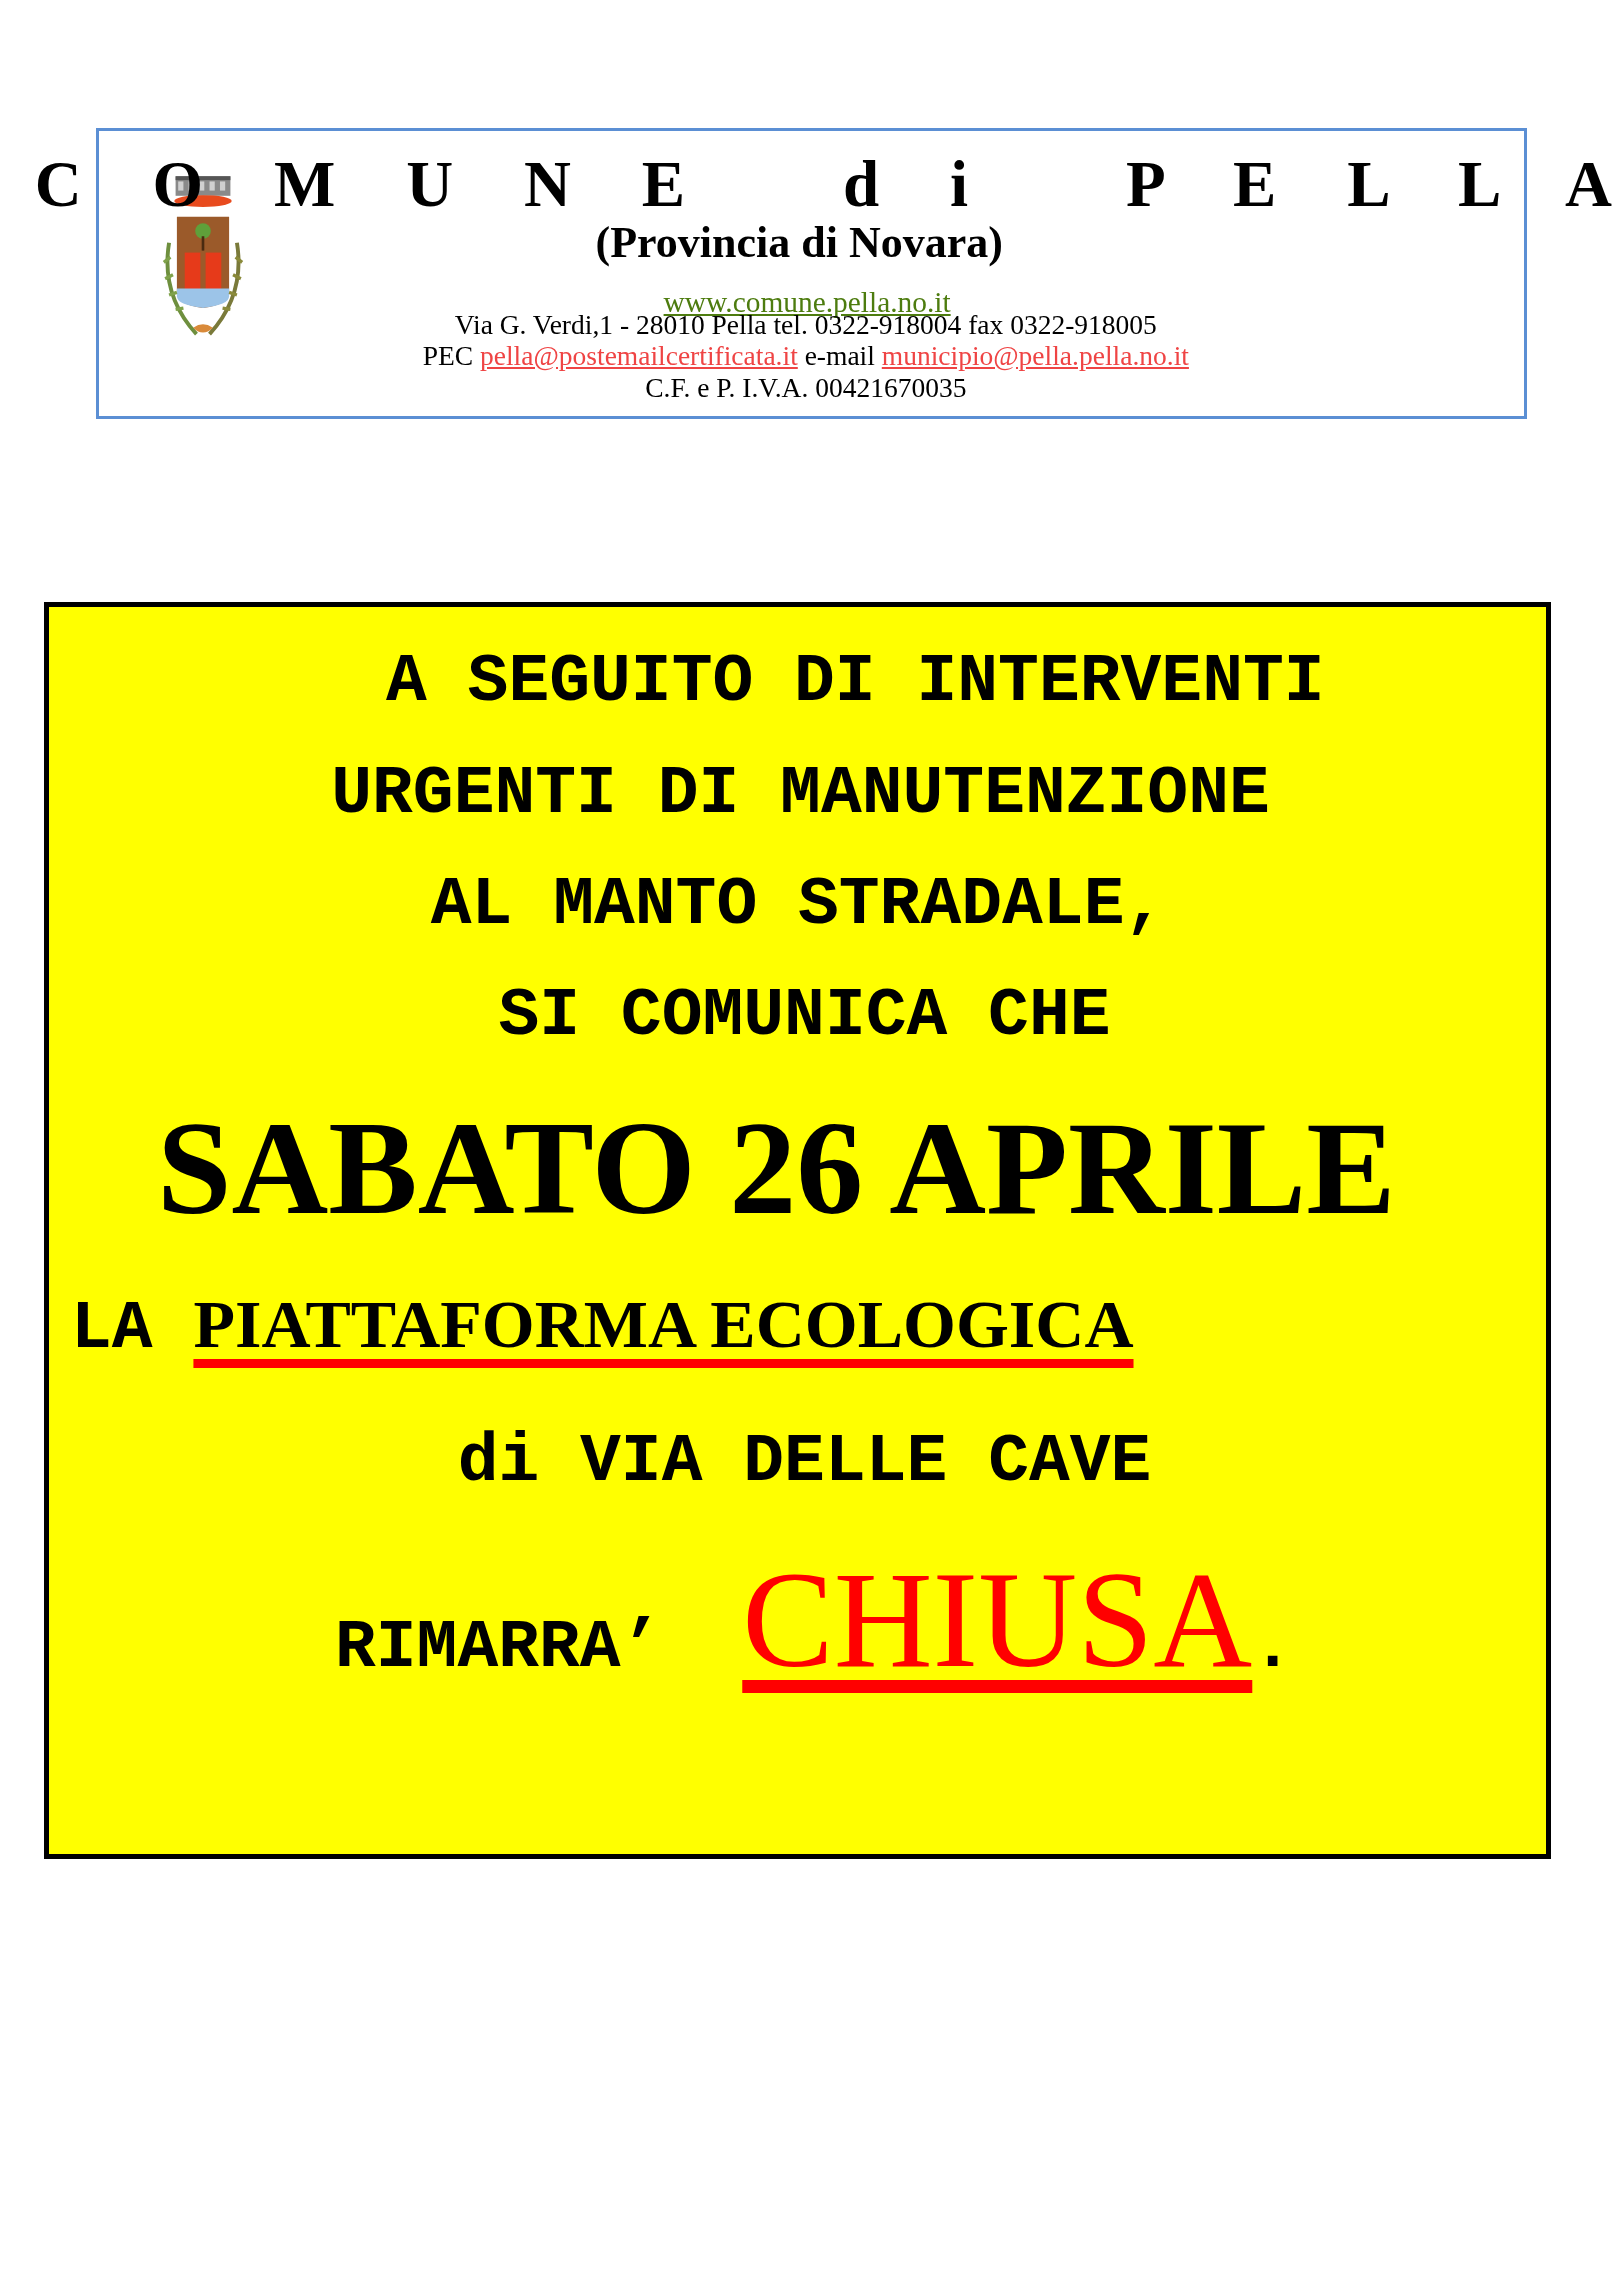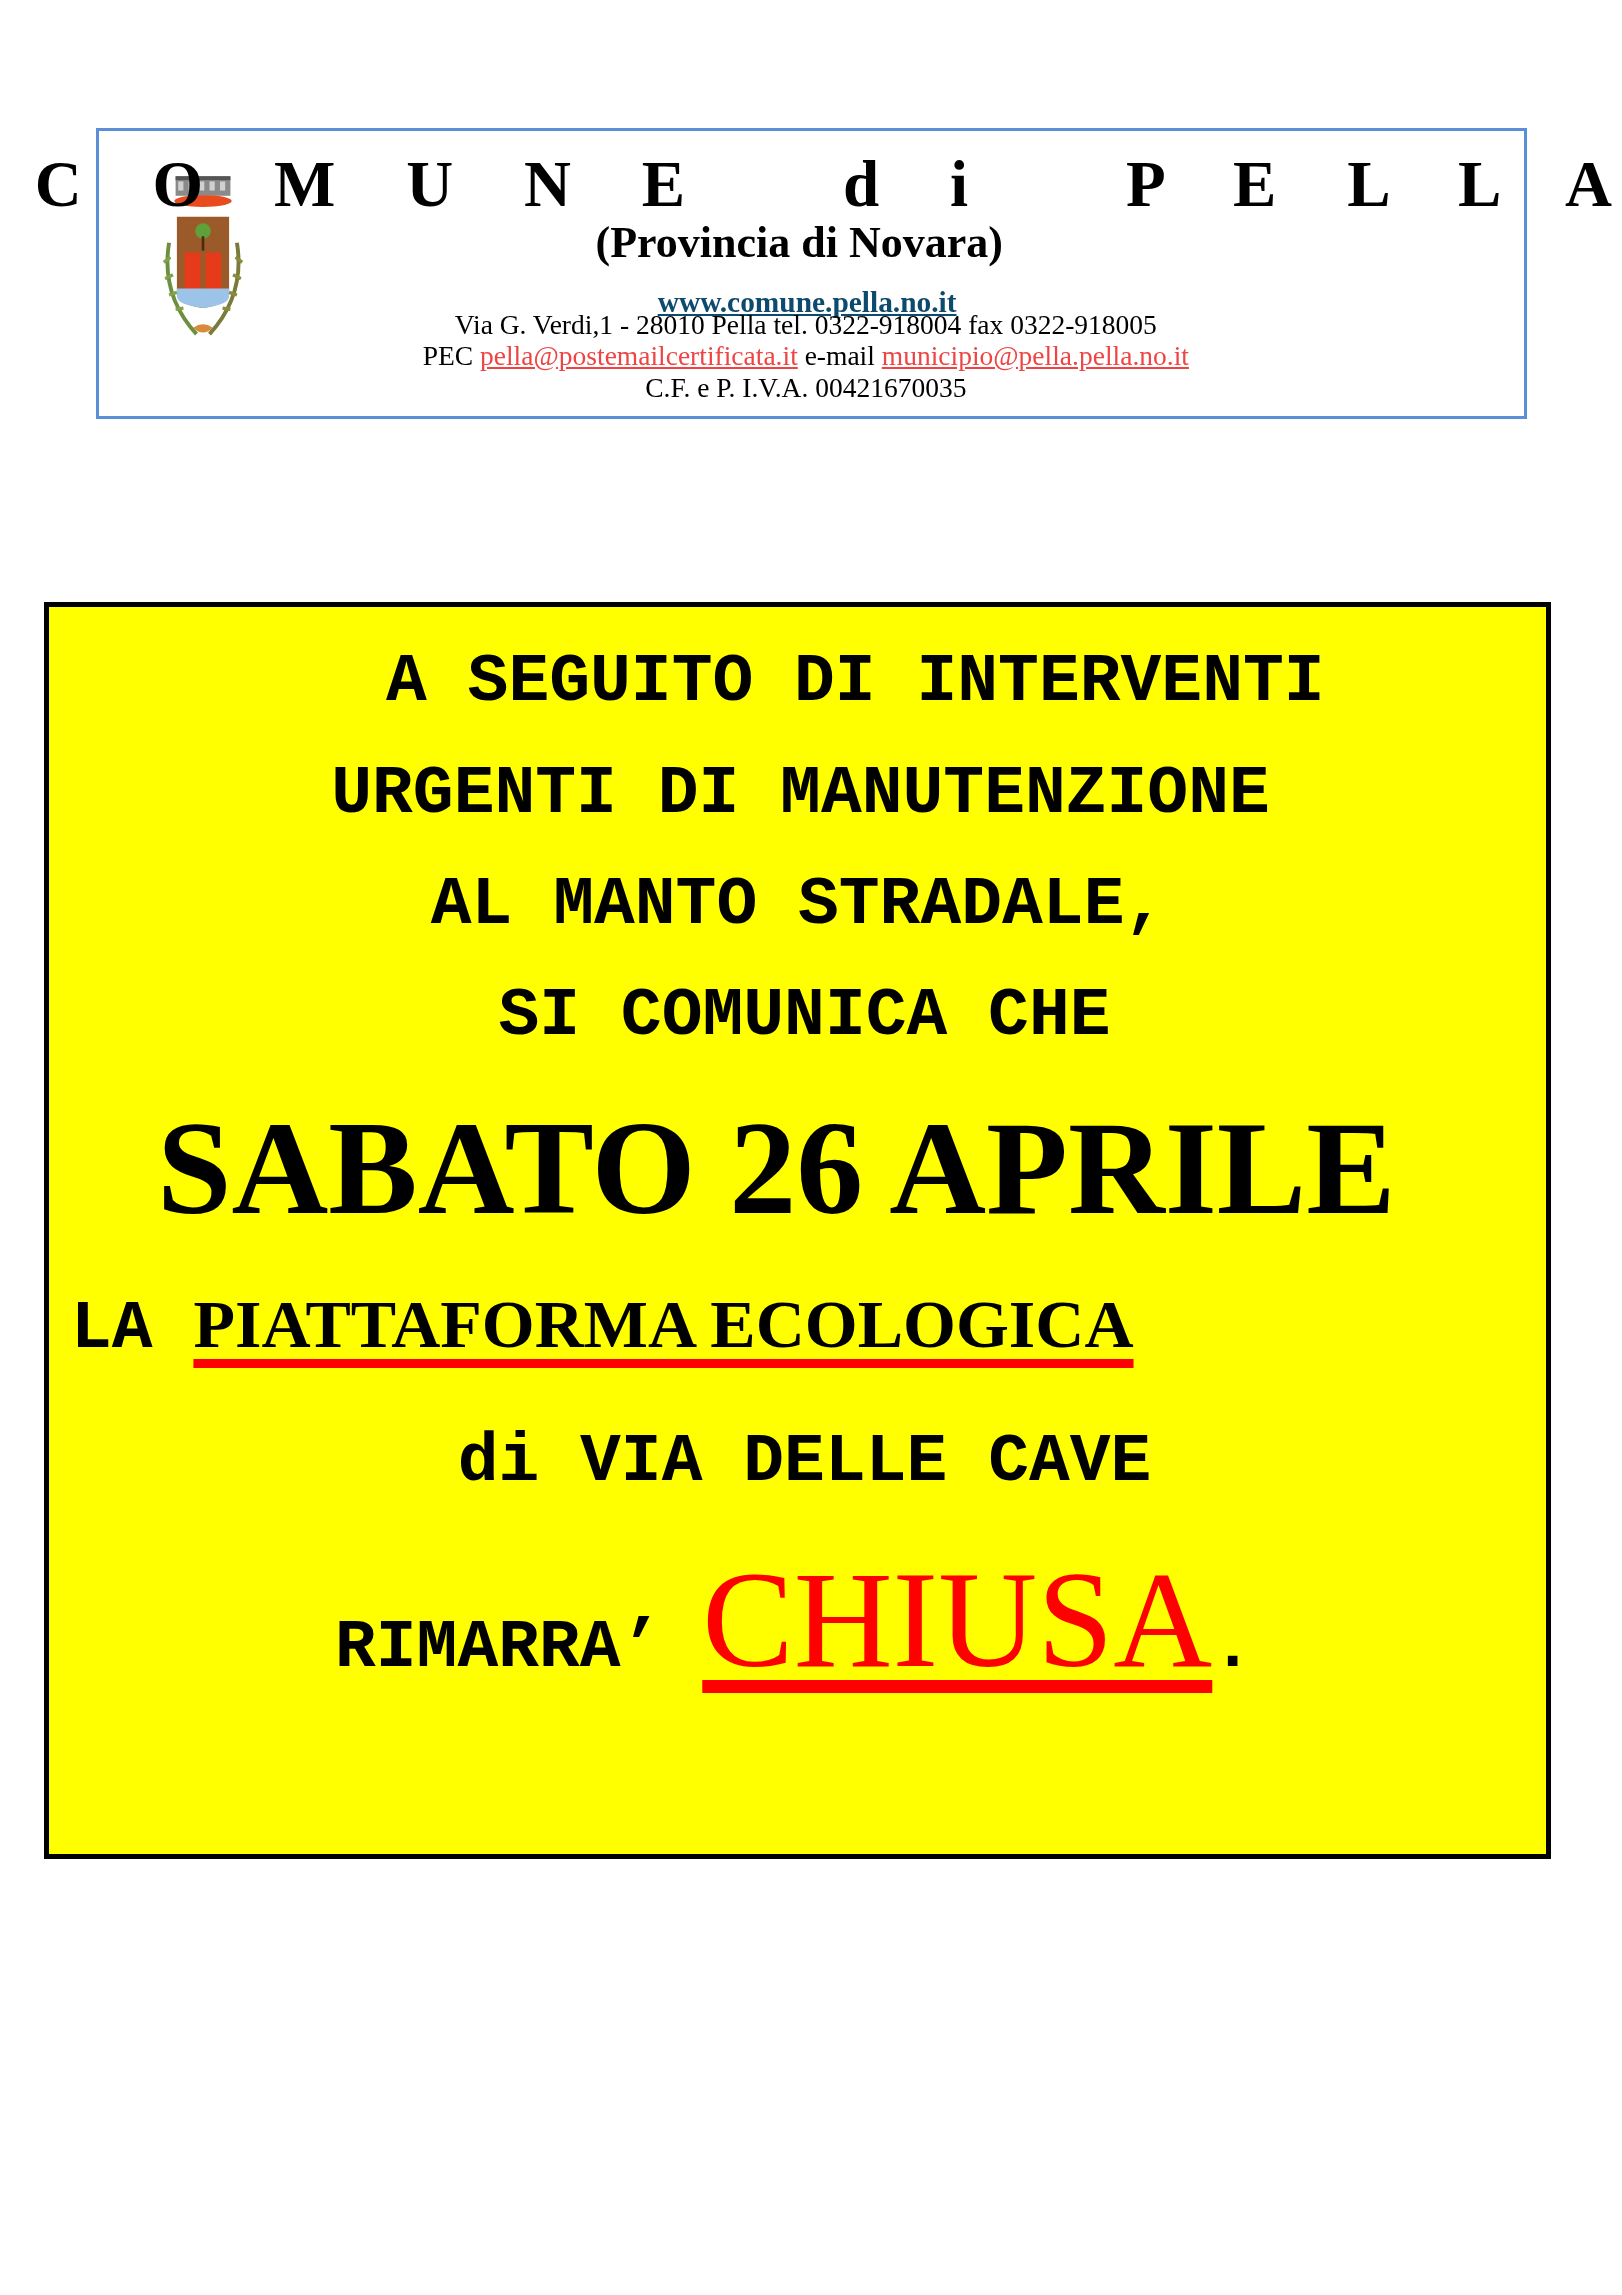--- a/index.html
+++ b/index.html
@@ -12,37 +12,37 @@
 
   
   #header-box { left: 96px; top: 128px; width: 1425px; height: 285px;
                 border: 3.3px solid #5b8fd4; background: #fff; }
 
   #crest { left: 157px; top: 171px; width: 92px; height: 186px; }
 
   .h-title { font-weight: bold; font-size: 65px; letter-spacing: 0.42em;
              transform: scaleX(1.0); }
   .h-prov { font-weight: bold; font-size: 44px; }
-  .h-web a { color: #0c4a6e; font-weight: bold; font-size: 29.4px; text-decoration: underline; }
+  .h-web a { color: #4d7c0f; font-weight: normal; font-size: 29.4px; text-decoration: underline; }
   .h-small { font-size: 27.5px; }
   .h-small a { color: #ef4444; text-decoration: underline; }
 
   
   #notice-box { left: 44px; top: 602px; width: 1497px; height: 1247px;
                 border: 5.2px solid #000; background: #ffff00; }
 
   .n-bold { font-weight: bold; font-size: 68px; font-family: Liberation Mono, monospace; }
   .n-big { font-weight: bold; font-size: 134px; 
            text-decoration-thickness: 12.4px; text-underline-offset: 15.7px; }
   .n-red-big { font-weight: bold; font-size: 68px; color: #000000;
                text-decoration: underline; text-decoration-thickness: 8.5px;
                text-underline-offset: 11.8px; text-decoration-color: #ff0000; }
   .n-chiusa { font-weight: normal; font-size: 137px; color: #ff0000;
               text-decoration: underline; text-decoration-thickness: 13px;
-              text-underline-offset: 14.4px; text-decoration-color: #ff0000; }
+              text-underline-offset: 14.4px; text-decoration-color: #ff0000; margin-left: 40px; }
 </style>
 </head>
 <body>
 
 <div id="header-box" class="abs"></div>
 
 <svg id="crest" class="abs" viewBox="0 0 140 285">
 
   <rect x="28" y="8" width="84" height="30" fill="#8a8a8a"></rect>
   <rect x="28" y="8" width="84" height="6" fill="#555"></rect>

